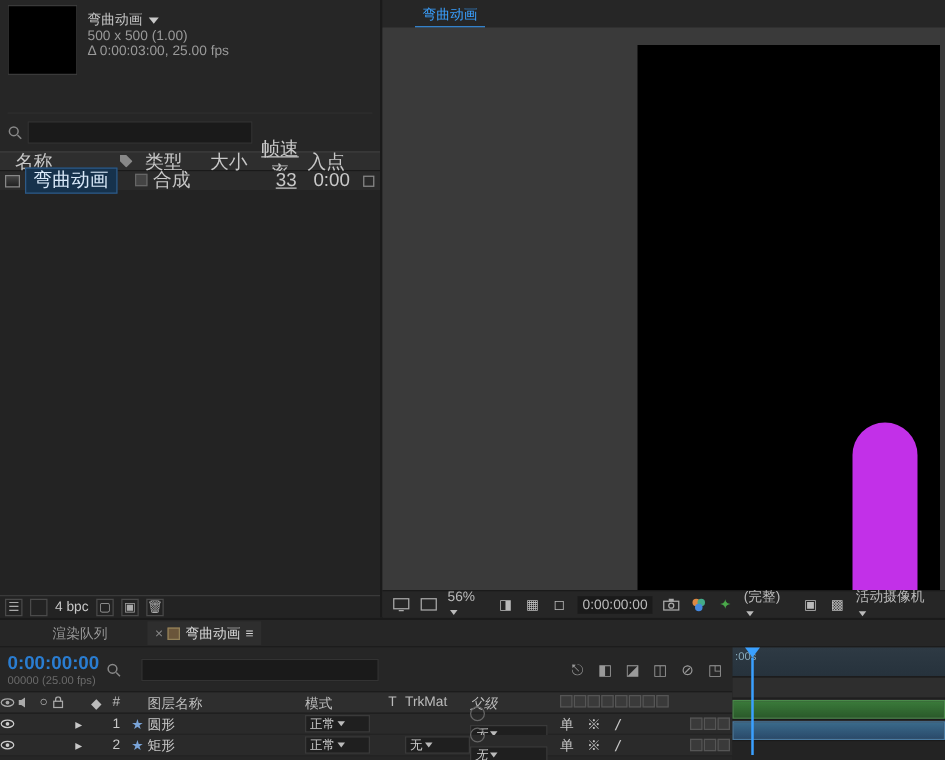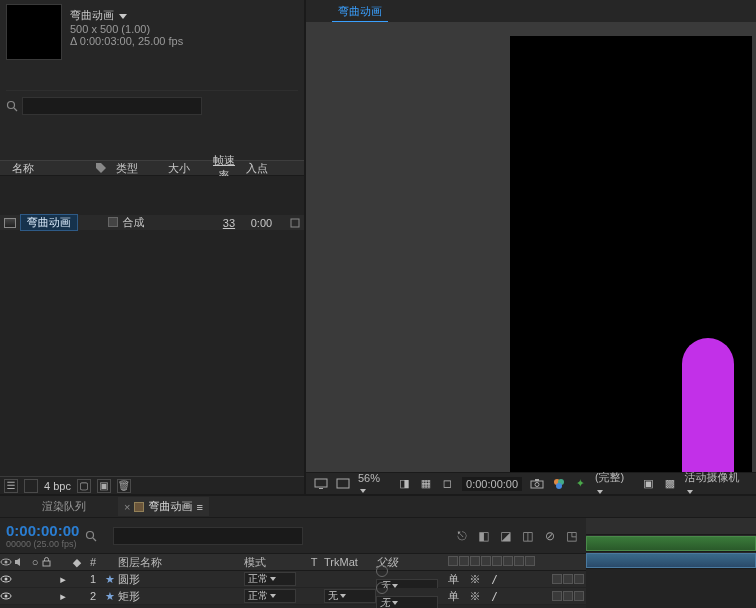--- a/index.html
+++ b/index.html
@@ -56,24 +56,23 @@
   }
   .input-box {
     background: #1a1a1a;
     border: 1px solid #333;
     height: 18px;
     flex: 0 0 180px;
     color: #c8c8c8;
   }
   .col-headers, .row {
     display: flex;
-    font-size: 11px;
+    font-size: 15px;
     align-items: center;
     height: 16px;
-    margin-top: 39px;
   }
   .col-headers {
     background: #2e2e2e;
     border-top: 1px solid #3e3e3e;
     border-bottom: 1px solid #1a1a1a;
     padding-left: 12px;
   }
   .col-name { width: 84px; }
   .col-tag { width: 20px; text-align: center; }
   .col-type { width: 52px; }
@@ -631,20 +630,25 @@
         <div class="c-switches">单 ※ /</div>
         <span class="sq-set" style="margin-left:4px">
             <span></span>
             <span></span>
             <span></span>
           </span>
       </div>
     </div>
 
     <div class="tl-right">
+      <div class="ruler">
+        <span style="position:absolute;left:2px;top:2px;font-size:9px;color:#8ab;">:00s</span>
+        <div class="cti"></div>
+        <div class="cti-line"></div>
+      </div>
       <div style="height:17px;background:#2e2e2e;border-bottom:1px solid #1a1a1a"></div>
       <div class="track-row">
         <div class="bar1"></div>
       </div>
       <div class="track-row">
         <div class="bar2"></div>
       </div>
     </div>
   </div>
 </div>

